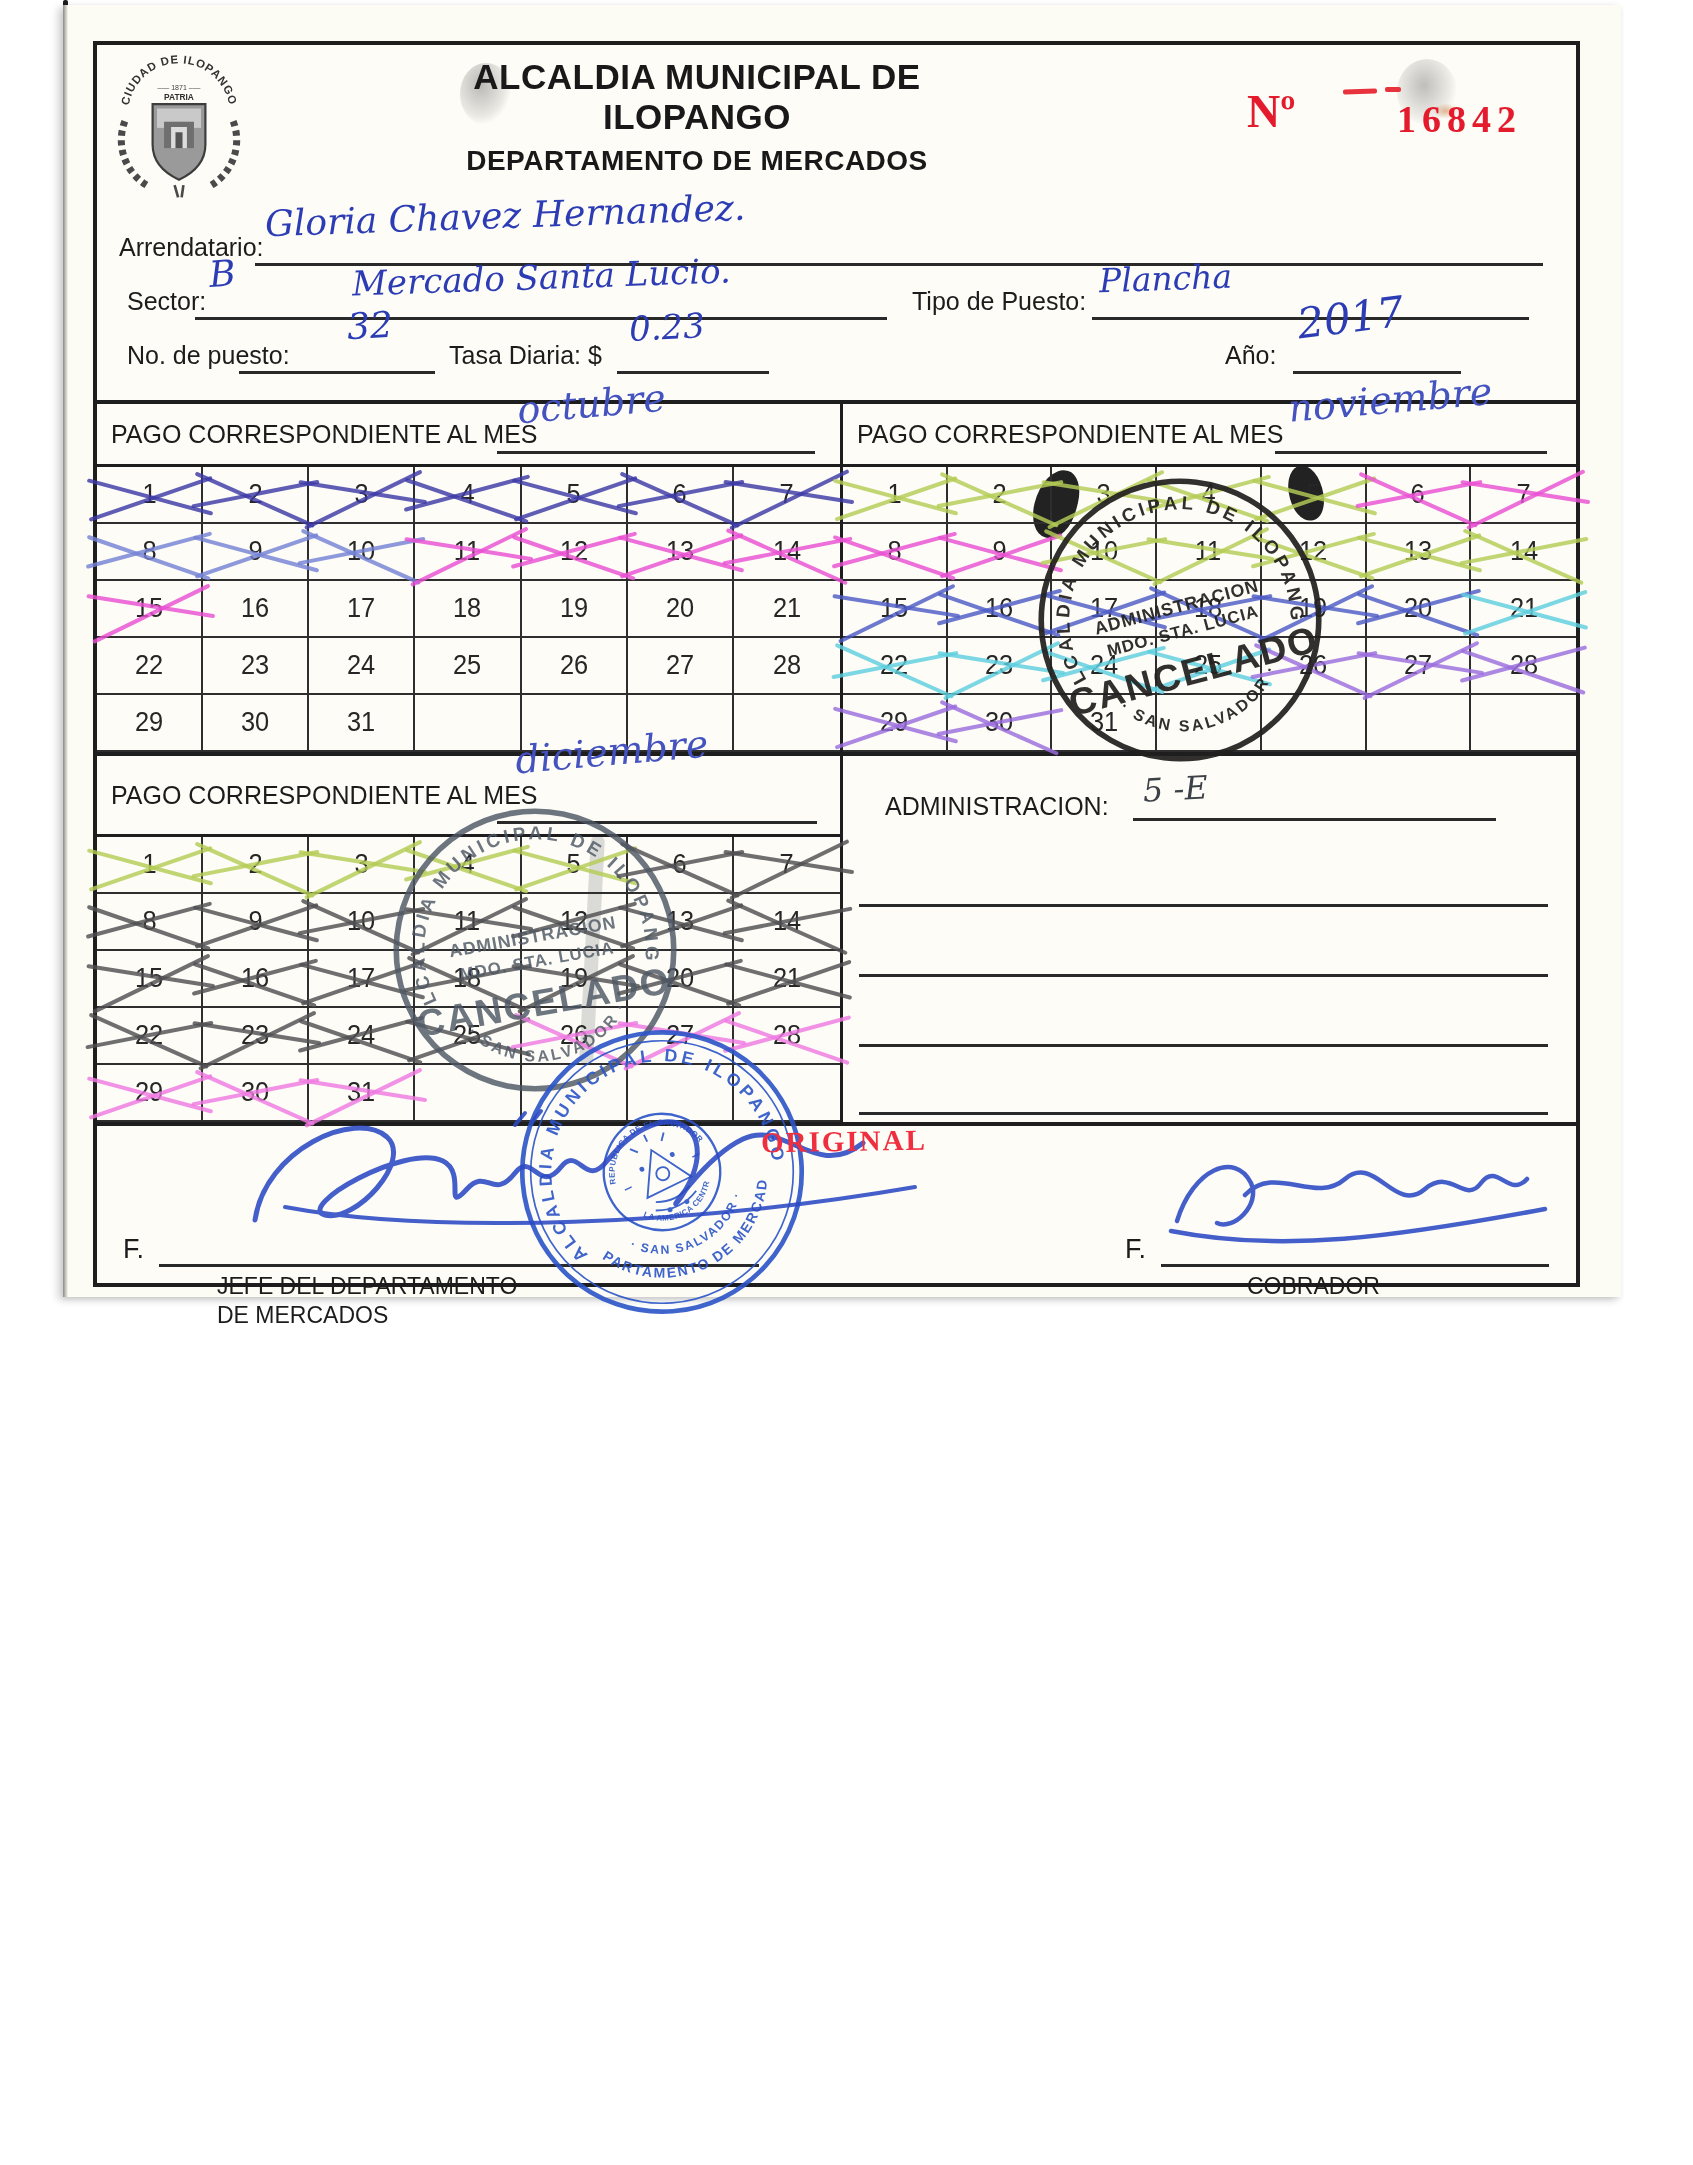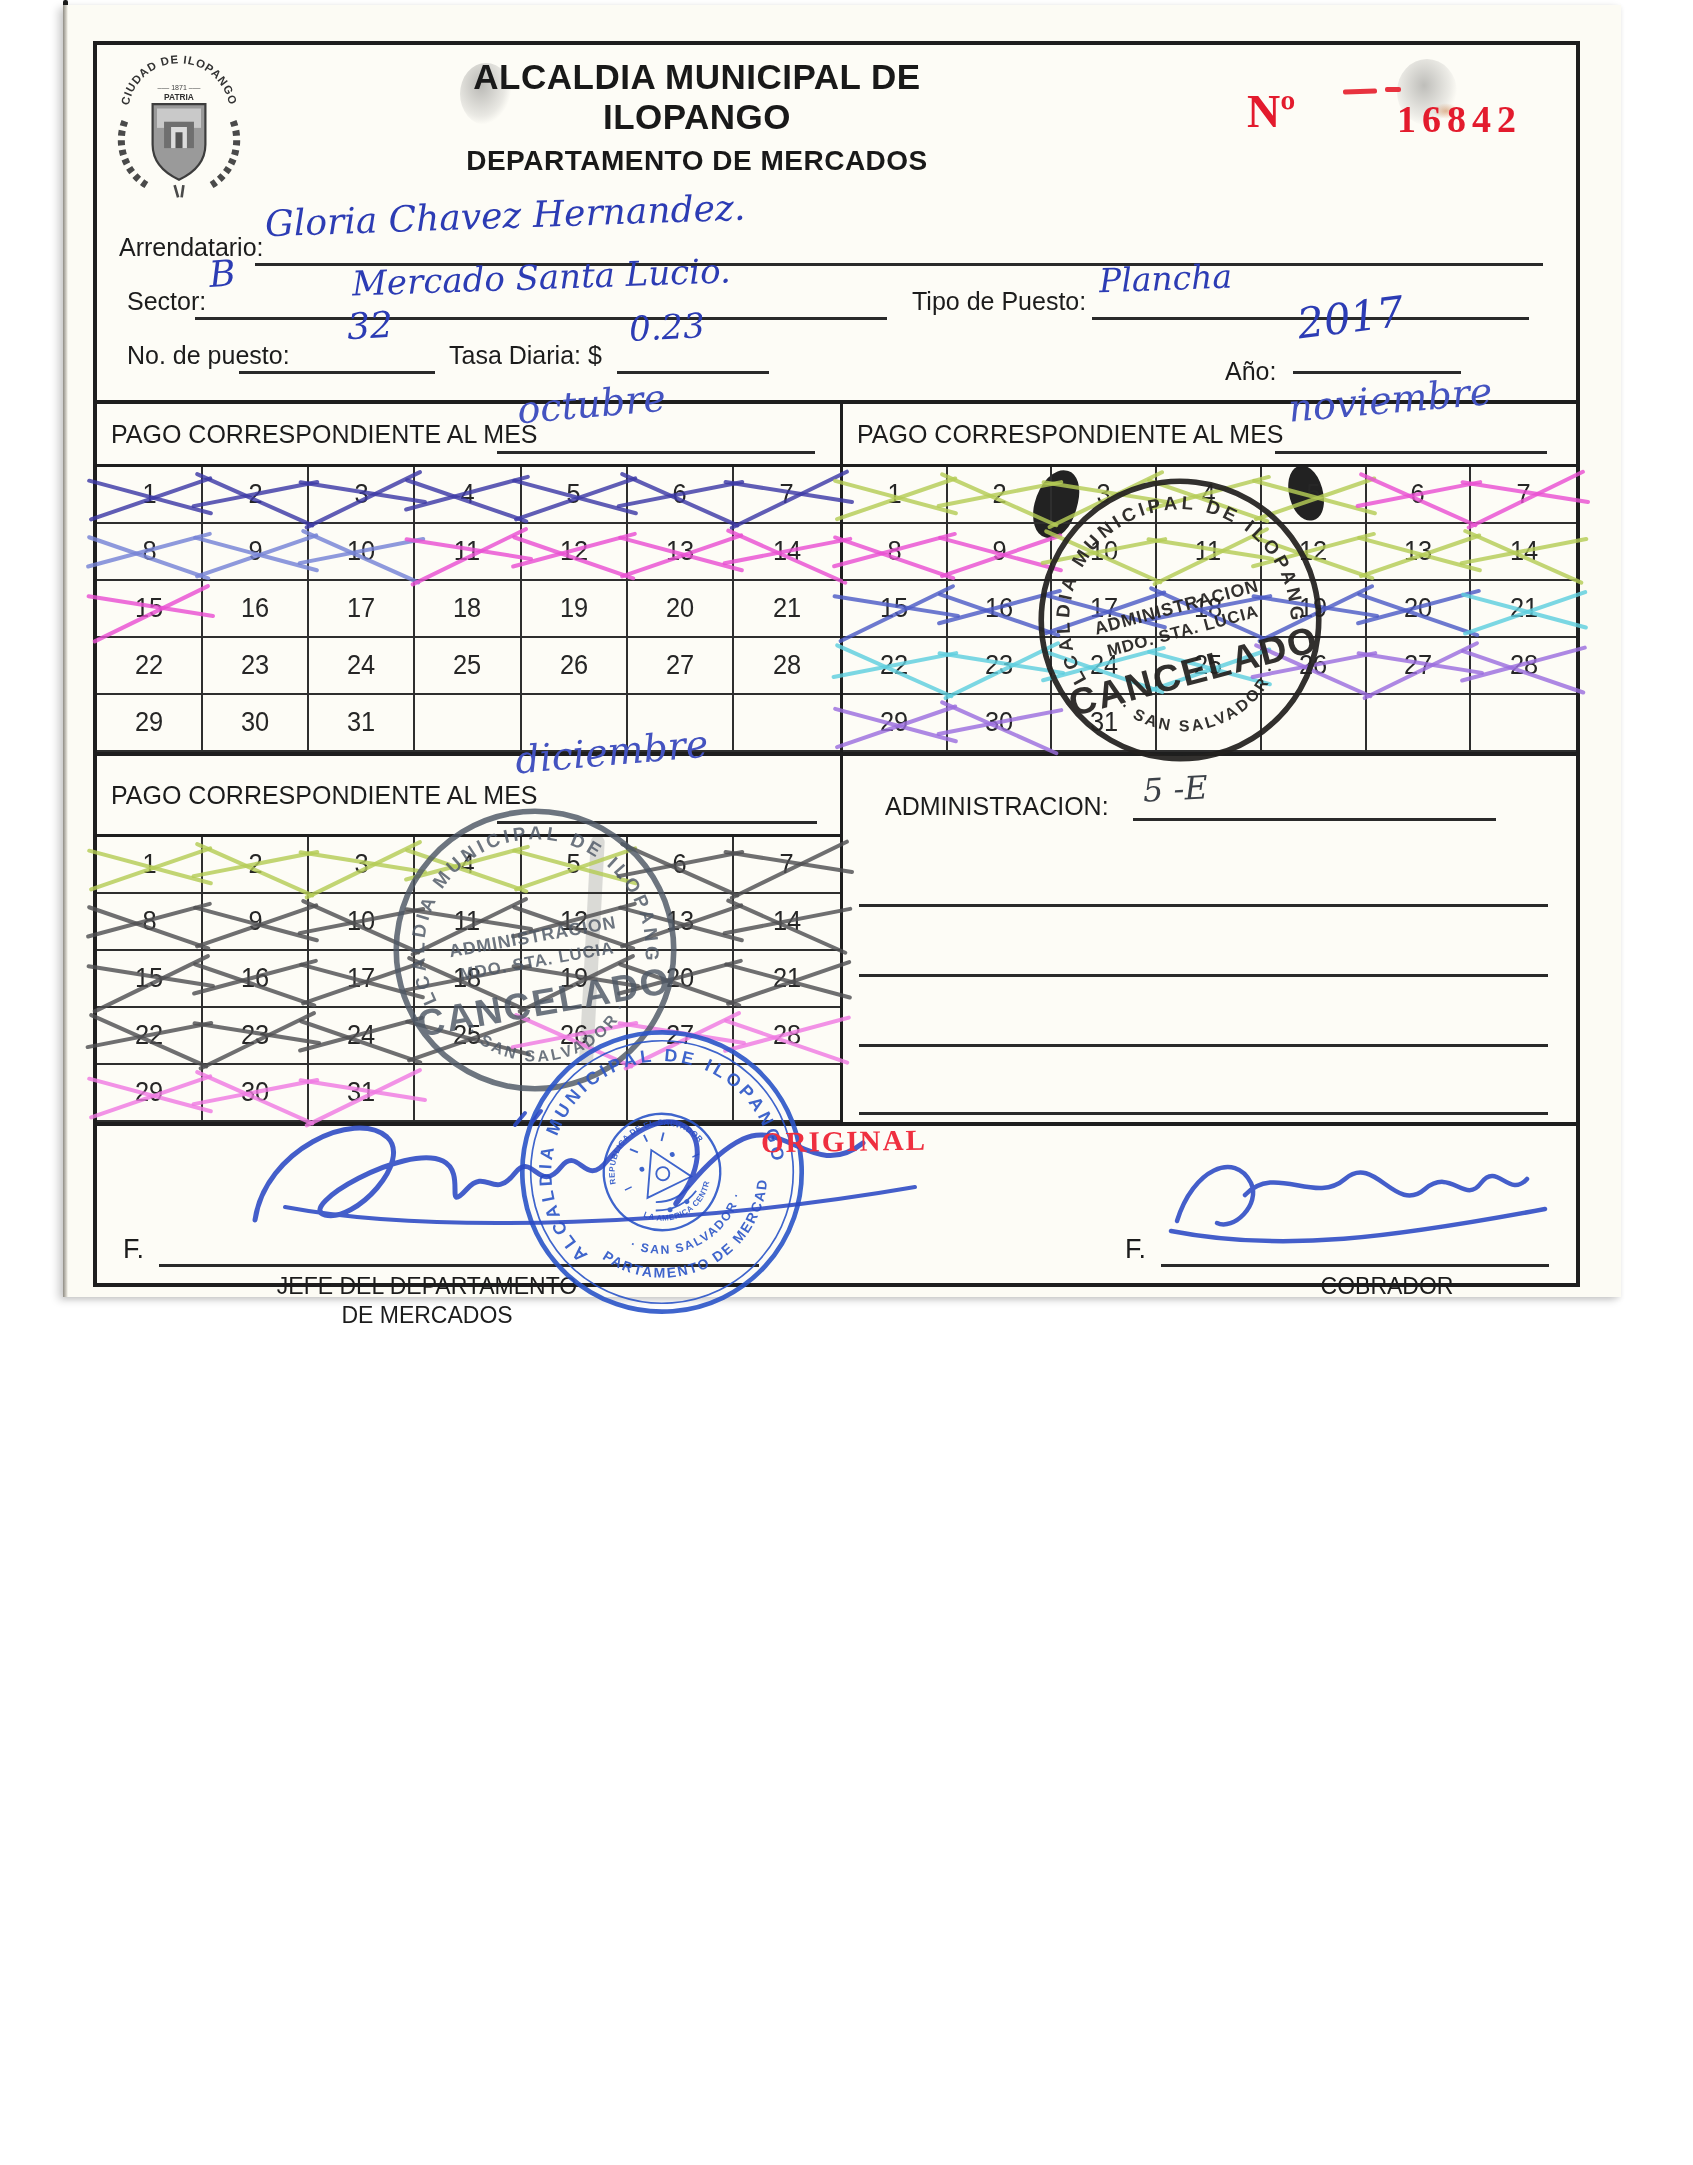--- a/index.html
+++ b/index.html
@@ -66,21 +66,21 @@
   
   .obs{position:absolute;left:746px;top:711px;width:733px;height:366px}
   .obs-label{position:absolute;left:42px;top:36px;font-size:25px;color:#1c1c1c}
   .obs-val{position:absolute;left:300px;top:14px;font-family:"DejaVu Serif",serif;font-style:italic;font-size:32px;color:#3c4148;transform:rotate(-3deg)}
   .obs-line{position:absolute;border-bottom:3px solid #2a2a2a;height:0;left:16px;right:28px}
 
   
   .footer{position:absolute;left:0;top:1077px;width:100%;height:161px;border-top:4px solid #1e1e1e}
   .f-label{position:absolute;font-size:27px;color:#1c1c1c}
   .sig-line{position:absolute;border-bottom:3px solid #2a2a2a;height:0}
-  .caption{position:absolute;text-align:center;font-size:23px;color:#1c1c1c;line-height:29px}
+  .caption{position:absolute;text-align:left;font-size:23px;color:#1c1c1c;line-height:29px}
 
   .sig-svg{position:absolute;z-index:4;pointer-events:none}
   .stamp{position:absolute;z-index:3;pointer-events:none}
   .stamp.black{color:#23211f;opacity:.93;transform:rotate(-15deg)}
   .stamp.slate{color:#4e5866;opacity:.82;transform:rotate(-10deg)}
   .stamp.blue{color:#2b55c8;opacity:.9;transform:rotate(-26deg)}
   .stamp text{font-family:"Liberation Sans",sans-serif;font-weight:bold;fill:currentColor}
   .original{position:absolute;left:664px;top:1080px;font-family:"Liberation Serif",serif;font-weight:bold;font-size:29px;color:#ef2f3f;letter-spacing:2px;transform:rotate(-1deg);z-index:5}
 
   .seal-logo{position:absolute;left:16px;top:8px;width:132px;height:148px}
@@ -139,21 +139,21 @@
     <span class="plabel" style="left:815px;top:242px">Tipo de Puesto:</span>
     <div class="fline" style="left:995px;top:272px;width:437px"></div>
     <span class="hw" style="left:1002px;top:214px;font-size:33px;transform:rotate(-2deg)">Plancha</span>
 
     <span class="plabel" style="left:30px;top:296px">No. de puesto:</span>
     <div class="fline" style="left:142px;top:326px;width:196px"></div>
     <span class="hw" style="left:250px;top:260px;font-size:36px;transform:rotate(-3deg)">32</span>
     <span class="plabel" style="left:352px;top:296px">Tasa Diaria: $</span>
     <div class="fline" style="left:520px;top:326px;width:152px"></div>
     <span class="hw" style="left:532px;top:262px;font-size:34px;transform:rotate(-3deg)">0.23</span>
-    <span class="plabel" style="left:1128px;top:312px">Año:</span>
+    <span class="plabel" style="left:1128px;top:296px">Año:</span>
     <div class="fline" style="left:1196px;top:326px;width:168px"></div>
     <span class="hw" style="left:1200px;top:248px;font-size:42px;transform:rotate(-7deg)">2017</span>
 
     <div class="band band1">
       <div class="band-half band-left">
         <span class="band-label">PAGO CORRESPONDIENTE AL MES</span>
         <div class="month-line" style="left:400px;width:318px"></div>
         <span class="hw-month" style="left:420px;top:-22px">octubre</span>
       </div>
       <div class="band-half band-right">

